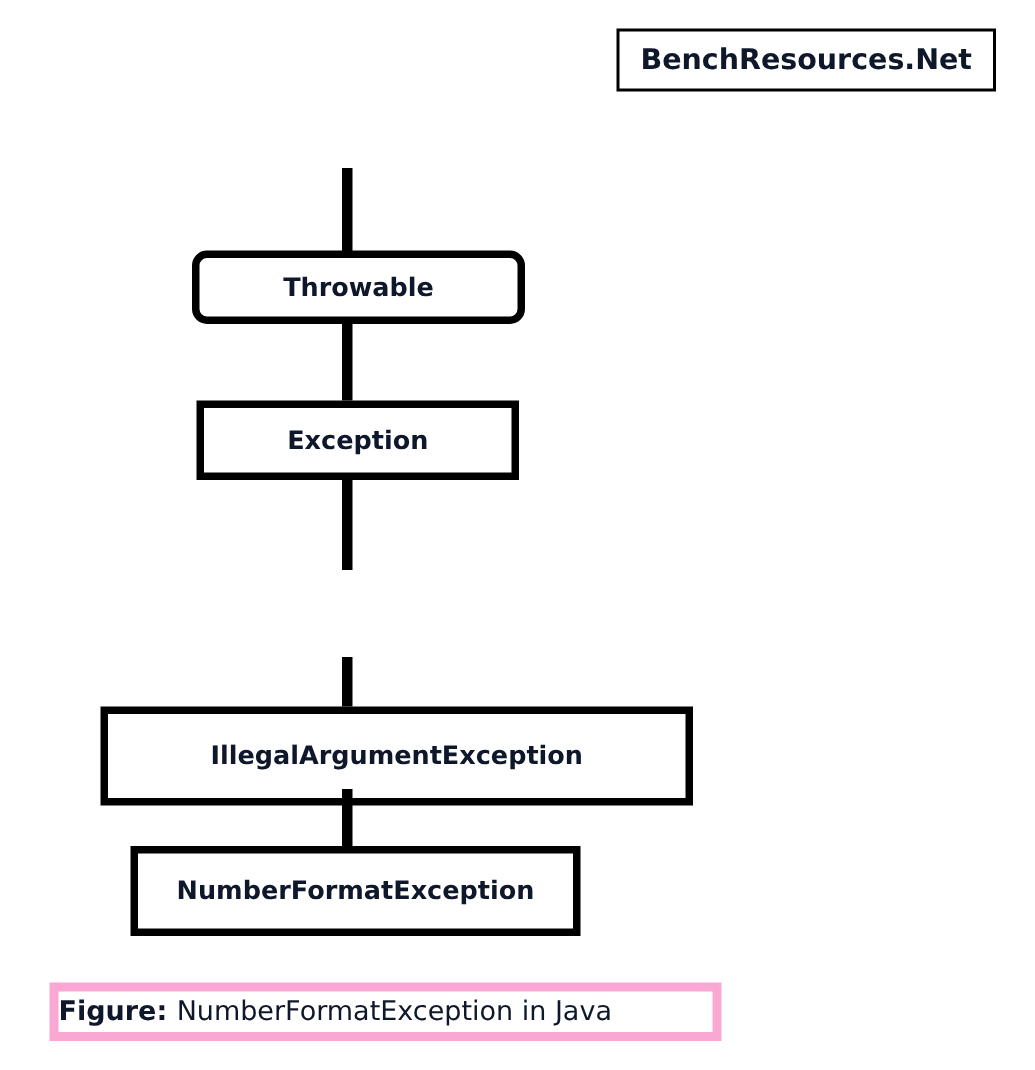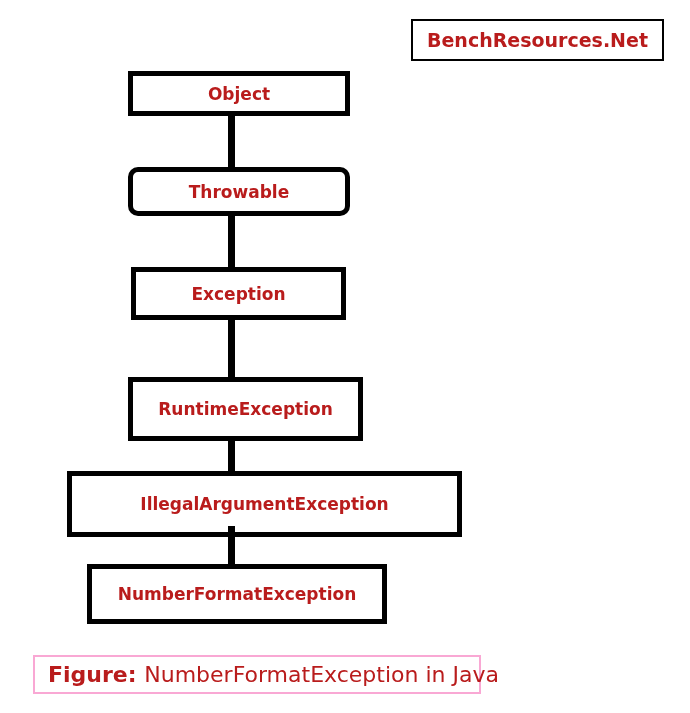--- a/index.html
+++ b/index.html
@@ -3,21 +3,21 @@
 <meta charset="utf-8">
 <style>
   * { margin: 0; padding: 0; box-sizing: border-box; }
   html, body { background: #ffffff; }
   .canvas {
     position: relative;
     width: 690px;
     height: 713px;
     background: #ffffff;
     font-family: "DejaVu Sans", "Liberation Sans", sans-serif;
-    color: #b91c1c;
+    color: #0f172a;
     overflow: hidden;
   }
   .node {
     position: absolute;
     border: 5px solid #000000;
     background: #ffffff;
     display: flex;
     align-items: center;
     justify-content: center;
     font-weight: bold;
@@ -54,61 +54,54 @@
     align-items: center;
     justify-content: center;
     font-weight: bold;
     font-size: 19px;
     white-space: nowrap;
   }
   .caption-box {
     position: absolute;
     left: 33px; top: 655px;
     width: 448px; height: 39px;
-    border: 2px solid #f9a8d4;
+    border: 6px solid #f9a8d4;
     background: #ffffff;
     display: flex;
     align-items: center;
-    padding-left: 13px;
-    font-size: 22px;
+    font-size: 18px;
     white-space: nowrap;
   }
   .caption-prefix { font-weight: bold; margin-right: 0.35em; }
   .caption-rest   { font-weight: normal; }
 </style>
 </head>
 <body>
 
 <div class="canvas">
 
   <div class="brand-box">
     <span>BenchResources.Net</span>
   </div>
 
-  <div class="node" id="node-object">
-    <span>Object</span>
-  </div>
 
   <div class="connector" id="conn-1"></div>
 
   <div class="node" id="node-throwable">
     <span>Throwable</span>
   </div>
 
   <div class="connector" id="conn-2"></div>
 
   <div class="node" id="node-exception">
     <span>Exception</span>
   </div>
 
   <div class="connector" id="conn-3"></div>
 
-  <div class="node" id="node-runtime-exception">
-    <span>RuntimeException</span>
-  </div>
 
   <div class="connector" id="conn-4"></div>
 
   <div class="node" id="node-illegal-argument-exception">
     <span>IllegalArgumentException</span>
   </div>
 
   <div class="connector" id="conn-5"></div>
 
   <div class="node" id="node-number-format-exception">

